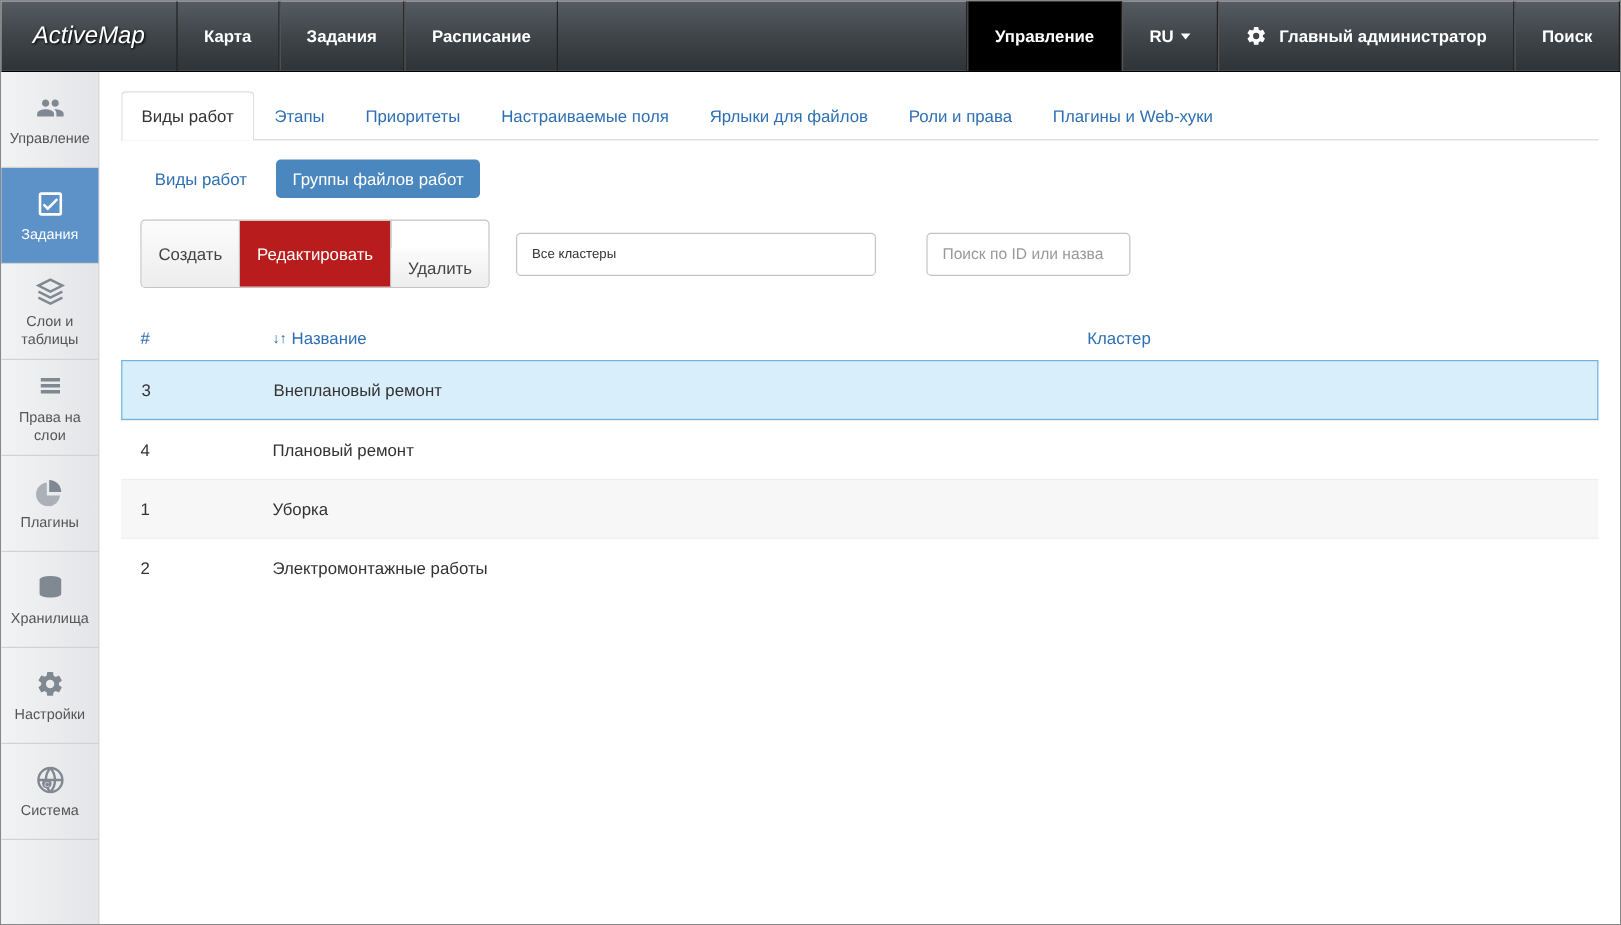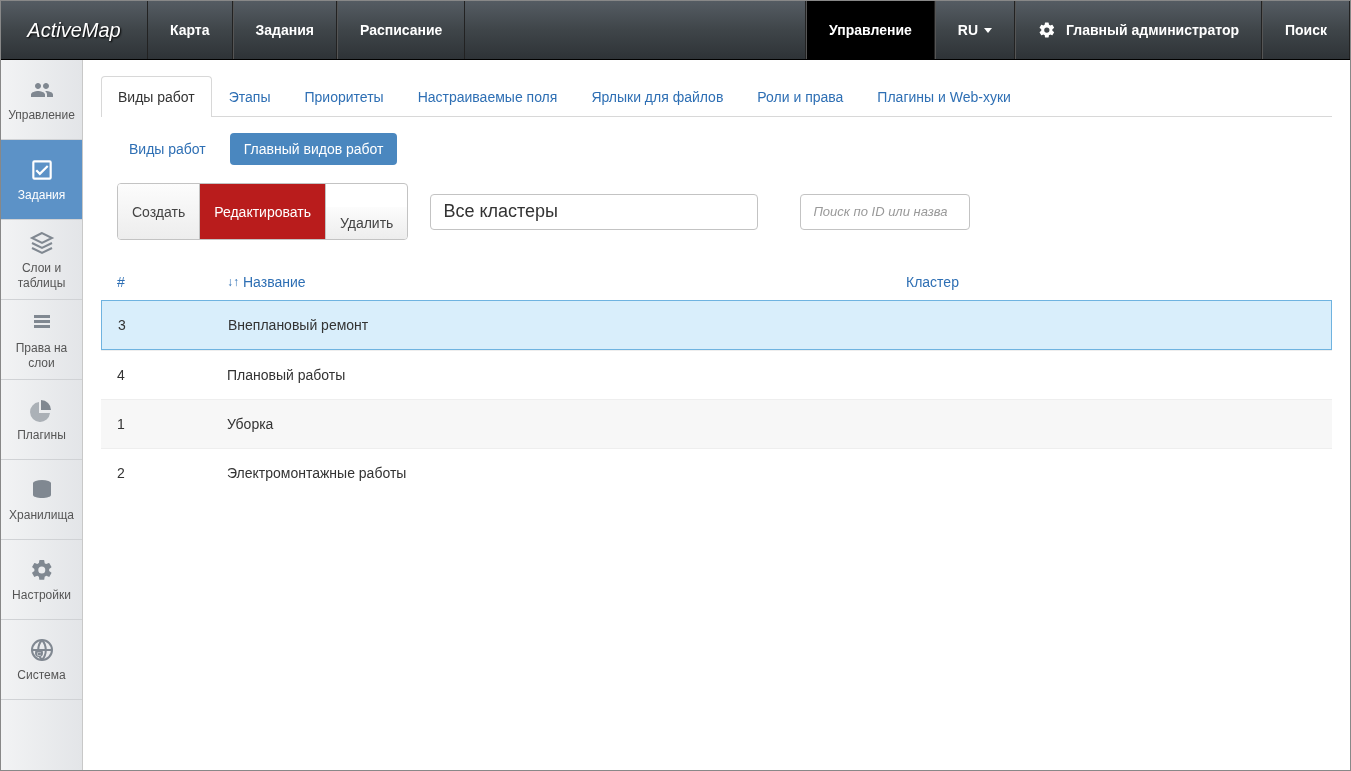--- a/index.html
+++ b/index.html
@@ -27,22 +27,22 @@
 .tab { padding: 12px 16px; font-size: 14px; color: #2e6fb4; cursor: pointer; border: 1px solid transparent; border-bottom: none; margin-bottom: -1px; border-radius: 4px 4px 0 0;}
 .tab.active { color: #333; border-color: #d8d8d8; background: #fff; }
 .subtabs { display: flex; gap: 10px; margin-bottom: 18px; padding: 0 14px;}
 .subtab { padding: 8px 14px; font-size: 14px; color: #2e6fb4; cursor: pointer; border-radius: 4px;}
 .subtab.active { background: #4a87bf; color: #fff; }
 .toolbar { display: flex; gap: 22px; align-items: center; margin-bottom: 24px; padding: 0 16px;}
 .btn-group { display: flex; border: 1px solid #c3c3c3; border-radius: 4px; overflow: hidden;}
 .btn { padding: 8px 14px; font-size: 14px; background: linear-gradient(#fcfcfc,#ededed); color: #444; cursor: pointer; border: none; border-right: 1px solid #c3c3c3;}
 .btn:last-child { border-right: none; margin-top: 23px; }
 .btn.active { background: #b91c1c; color: #fff; }
-.select-box { width: 328px; height: 36px; border: 1px solid #c3c3c3; border-radius: 4px; padding: 0 12px; font-size: 18px; color: #333; background: #fff;}
-.search-box { width: 170px; height: 36px; border: 1px solid #c3c3c3; border-radius: 4px; padding: 0 12px; font-size: 13px; color: #333; margin-left: 20px; font-style: italic;}
+.select-box { width: 300px; height: 36px; border: 1px solid #c3c3c3; border-radius: 4px; padding: 0 12px; font-size: 11px; color: #333; background: #fff;}
+.search-box { width: 170px; height: 36px; border: 1px solid #c3c3c3; border-radius: 4px; padding: 0 12px; font-size: 13px; color: #333; margin-left: 20px;}
 .search-box::placeholder { color: #999; }
 .table { width: 100%; }
 .thead { display: flex; padding: 10px 16px; font-size: 14px; color: #2e6fb4; font-weight: normal;}
 .col-id { width: 110px; }
 .col-name { flex: 1; }
 .col-cluster { width: 410px; }
 .thead .col-name { display: flex; align-items: center; gap: 4px;}
 .sort-icon { font-size: 12px; }
 .trow { display: flex; padding: 16px 16px; font-size: 14px; color: #333; border-top: 1px solid #eee;}
 .trow.selected { background: #d9eefb; border: 1px solid #6fb3e0; }
@@ -155,21 +155,21 @@
       <div class="tab">Этапы</div>
       <div class="tab">Приоритеты</div>
       <div class="tab">Настраиваемые поля</div>
       <div class="tab">Ярлыки для файлов</div>
       <div class="tab">Роли и права</div>
       <div class="tab">Плагины и Web-хуки</div>
     </div>
 
     <div class="subtabs">
       <div class="subtab">Виды работ</div>
-      <div class="subtab active">Главный видов работ</div>
+      <div class="subtab active">Группы файлов работ</div>
     </div>
 
     <div class="toolbar">
       <div class="btn-group">
         <button class="btn">Создать</button>
         <button class="btn active">Редактировать</button>
         <button class="btn">Удалить</button>
       </div>
       <input class="select-box" readonly="" value="Все кластеры" style="">
       <input class="search-box" placeholder="Поиск по ID или назва" style="">
@@ -184,21 +184,21 @@
         </div>
         <div class="col-cluster">Кластер</div>
       </div>
       <div class="trow selected">
         <div class="col-id">3</div>
         <div class="col-name">Внеплановый ремонт</div>
         <div class="col-cluster"></div>
       </div>
       <div class="trow">
         <div class="col-id">4</div>
-        <div class="col-name">Плановый работы</div>
+        <div class="col-name">Плановый ремонт</div>
         <div class="col-cluster"></div>
       </div>
       <div class="trow alt">
         <div class="col-id">1</div>
         <div class="col-name">Уборка</div>
         <div class="col-cluster"></div>
       </div>
       <div class="trow">
         <div class="col-id">2</div>
         <div class="col-name">Электромонтажные работы</div>

